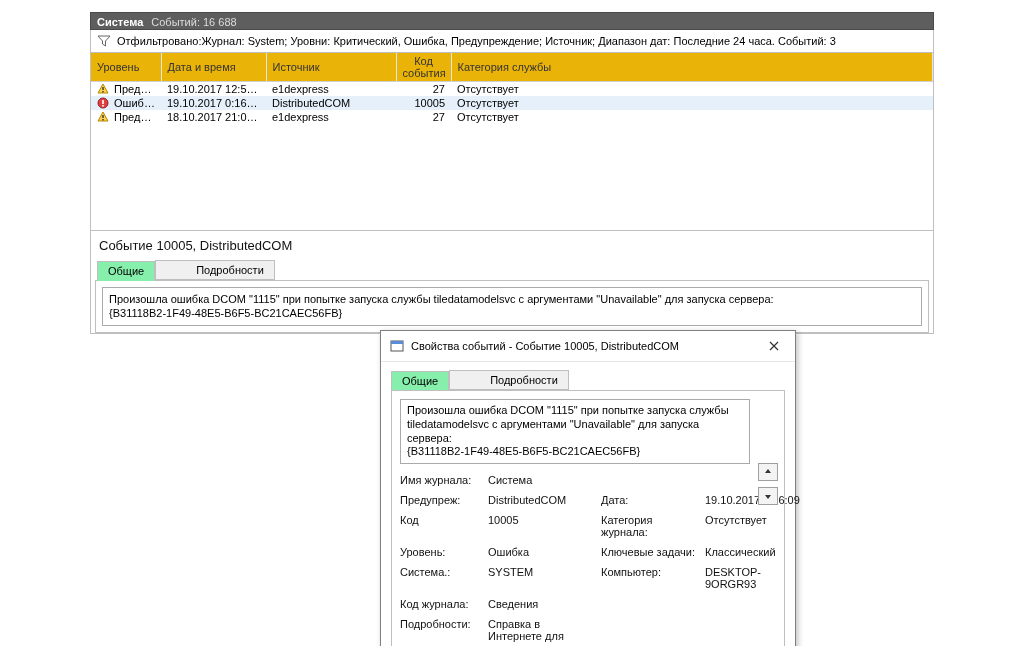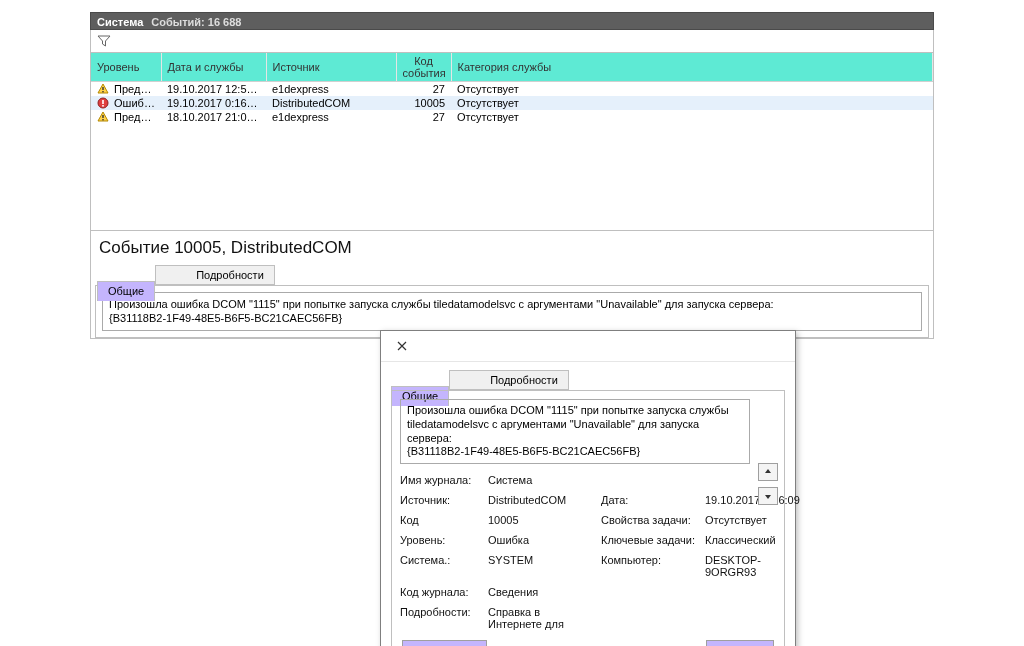--- a/index.html
+++ b/index.html
@@ -3,45 +3,45 @@
 <meta charset="utf-8">
 <style>
   * { box-sizing: border-box; margin: 0; padding: 0; font-family: "Segoe UI", Tahoma, sans-serif; font-size: 11px; }
   body { background: #fff; width: 1024px; height: 646px; overflow: hidden; position: relative; }
 
   .outer { position: absolute; left: 90px; top: 12px; right: 90px; bottom: 0; }
 
   
   .hdr-bar { background: #5e5e5e; color: #fff; height: 18px; line-height: 18px; padding: 0 6px; font-size: 11px; border: 1px solid #4a4a4a; display: flex; gap: 8px; }
   .hdr-bar .title { font-weight: 600; }
-  .hdr-bar .count { color: #ddd; font-weight: bold; }
+  .hdr-bar .count { color: #ddd; }
 
   
   .filter-row { border: 1px solid #bfbfbf; border-top: none; padding: 4px 6px; display: flex; align-items: center; gap: 6px; background: #fff; }
   .filter-row .ficon { width: 14px; height: 14px; display: inline-block; position: relative; }
   .filter-row .ficon svg { display: block; }
 
   
   .ev-table { border-left: 1px solid #bfbfbf; border-right: 1px solid #bfbfbf; border-bottom: 1px solid #bfbfbf; height: 178px; background: #fff; overflow: hidden; }
   table { width: 100%; border-collapse: collapse; table-layout: fixed; }
-  th { text-align: left; font-weight: 400; border-bottom: 1px solid #d0d0d0; border-right: 1px solid #e5e5e5; padding: 2px 6px; background: #5eead4; color: #333; }
+  th { text-align: left; font-weight: 400; border-bottom: 1px solid #d0d0d0; border-right: 1px solid #e5e5e5; padding: 2px 6px; background: #eab308; color: #333; }
   td { padding: 1px 6px; white-space: nowrap; overflow: hidden; text-overflow: ellipsis; }
   tr.sel td { background: #e5f0fb; }
   .col-level { width: 70px; }
   .col-date  { width: 105px; }
   .col-src   { width: 130px; }
   .col-code  { width: 55px; text-align: right; }
   .col-cat   { width: auto; }
   .ev-icon { width: 12px; height: 12px; display: inline-block; vertical-align: -2px; margin-right: 2px; }
 
   
   .preview-wrap { border: 1px solid #bfbfbf; border-top: none; padding-top: 4px; }
-  .preview-hdr { padding: 3px 8px; font-size: 17px; color: #111; }
+  .preview-hdr { padding: 3px 8px; font-size: 13px; color: #111; }
   .tabstrip { display: flex; gap: 0; margin-top: 4px; padding-left: 6px; }
-  .tab { padding: 3px 10px; border: 1px solid #bfbfbf; border-bottom: none; background: #c4b5fd; cursor: default; position: relative; top: 16px; }
+  .tab { padding: 3px 10px; border: 1px solid #bfbfbf; border-bottom: none; background: #86efac; cursor: default; position: relative; top: 1px; }
   .tab.inactive { background: #f0f0f0; border-bottom: 1px solid #bfbfbf; top: 0; padding-left: 40px; }
   .tabcontent { border: 1px solid #bfbfbf; margin: 0 4px; padding: 6px; }
   .msgbox { border: 1px solid #aaa; padding: 4px 6px; min-height: 34px; font-size: 11px; line-height: 1.3; }
 
   
   .dialog { position: absolute; left: 380px; top: 330px; width: 416px; background: #fff; border: 1px solid #7f7f7f; box-shadow: 2px 2px 6px rgba(0,0,0,0.25); }
   .dlg-title { display:flex; align-items:center; justify-content:space-between; padding: 5px 8px; border-bottom: 1px solid #e6e6e6; }
   .dlg-title .lt { display:flex; align-items:center; gap:6px; }
   .dlg-title .ico { width:16px; height:16px; }
   .dlg-close { width: 26px; height: 20px; display:flex; align-items:center; justify-content:center; cursor:default; }
@@ -68,35 +68,36 @@
     <span class="title">Система</span>
     <span class="count">Событий: 16 688</span>
   </div>
 
   <div class="filter-row">
     <span class="ficon">
       <svg viewBox="0 0 14 14">
           <path d="M1 2h12l-4.5 5v5l-3-2V7z" fill="none" stroke="#666" stroke-width="1"></path>
         </svg>
     </span>
+    <span>Отфильтровано:Журнал: System; Уровни: Критический, Ошибка, Предупреждение; Источник; Диапазон дат: Последние 24 часа. Событий: 3</span>
   </div>
 
   <div class="ev-table">
     <table>
       <colgroup>
         <col class="col-level">
           <col class="col-date">
           <col class="col-src">
           <col class="col-code">
           <col class="col-cat">
       </colgroup>
       <thead>
         <tr>
           <th>Уровень</th>
-          <th>Дата и службы</th>
+          <th>Дата и время</th>
           <th>Источник</th>
           <th style="text-align:center">Код события</th>
           <th>Категория службы</th>
         </tr>
       </thead>
       <tbody id="evtbody">
           <tr>
             <td><svg class="ev-icon" viewBox="0 0 12 12">
                 <path d="M6 1l5 9H1z" fill="#ffd24a" stroke="#b58900"></path>
                 <rect x="5.3" y="4" width="1.4" height="3" fill="#333"></rect>
@@ -143,20 +144,29 @@
       <div class="msgbox">
         <div>Произошла ошибка DCOM "1115" при попытке запуска службы tiledatamodelsvc с аргументами "Unavailable" для запуска сервера:</div>
         <div>{B31118B2-1F49-48E5-B6F5-BC21CAEC56FB}</div>
       </div>
     </div>
   </div>
 </div>
 
 <div class="dialog">
   <div class="dlg-title">
+    <div class="lt">
+      <span class="ico">
+        <svg viewBox="0 0 16 16">
+            <rect x="2" y="3" width="12" height="10" fill="#fff" stroke="#555"></rect>
+            <rect x="2" y="3" width="12" height="3" fill="#5a8bd6"></rect>
+          </svg>
+      </span>
+      <span>Свойства событий - Событие 10005, DistributedCOM</span>
+    </div>
     <div class="dlg-close">
       <svg width="10" height="10" viewBox="0 0 10 10">
           <path d="M1 1l8 8M9 1l-8 8" stroke="#333" stroke-width="1.2"></path>
         </svg>
     </div>
   </div>
   <div class="dlg-body">
     <div class="dlg-tabs">
       <div class="tab">Общие</div>
       <div class="tab inactive">Подробности</div>
@@ -179,28 +189,28 @@
             </svg>
         </div>
       </div>
 
       <div class="props">
         <span class="lab">Имя журнала:</span>
         <span class="val">Система</span>
         <span></span>
           <span></span>
 
-        <span class="lab">Источник:</span>
+        <span class="lab">Предупреж:</span>
         <span class="val">DistributedCOM</span>
         <span class="lab">Дата:</span>
         <span class="val">19.10.2017 0:16:09</span>
 
         <span class="lab">Код</span>
         <span class="val">10005</span>
-        <span class="lab">Свойства задачи:</span>
+        <span class="lab">Категория журнала:</span>
         <span class="val">Отсутствует</span>
 
         <span class="lab">Уровень:</span>
         <span class="val">Ошибка</span>
         <span class="lab">Ключевые задачи:</span>
         <span class="val">Классический</span>
 
         <span class="lab">Система.:</span>
         <span class="val">SYSTEM</span>
         <span class="lab">Компьютер:</span>

